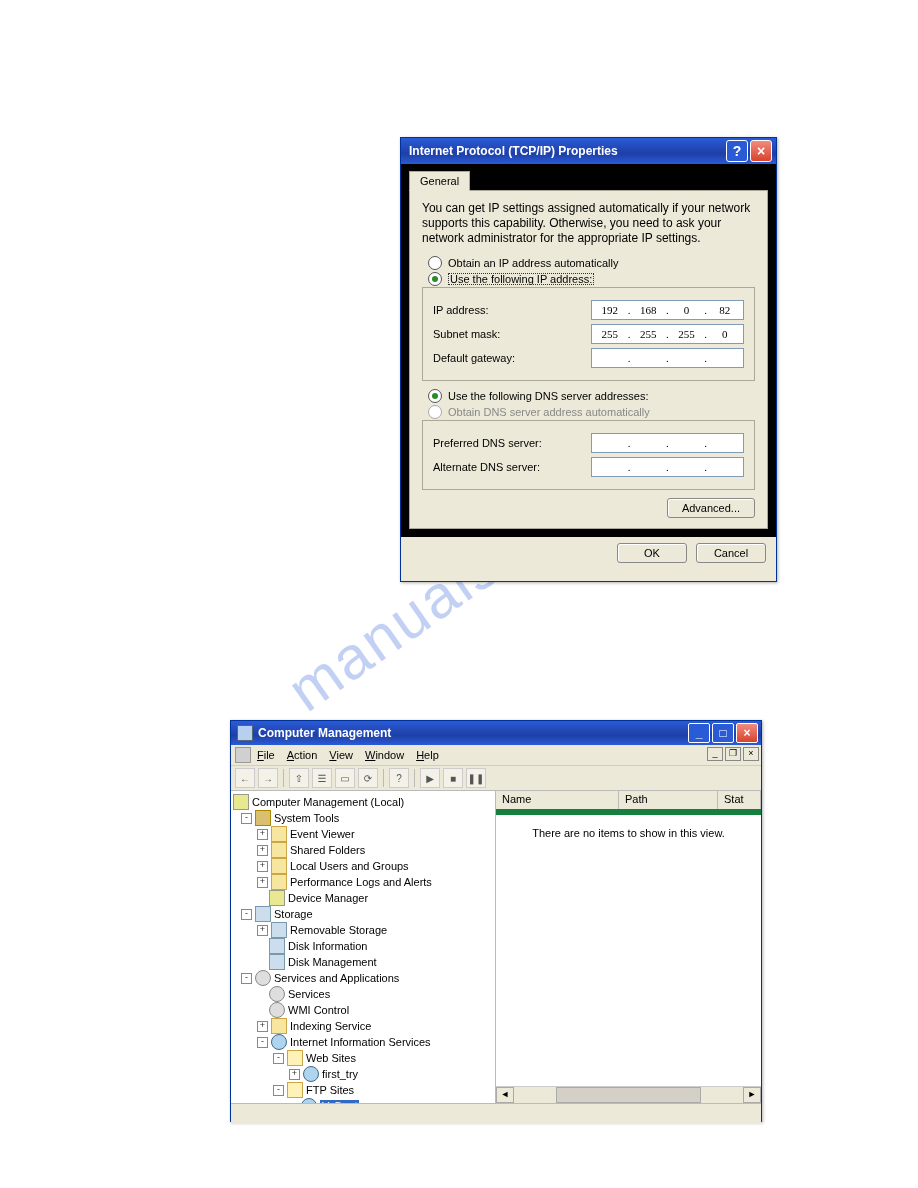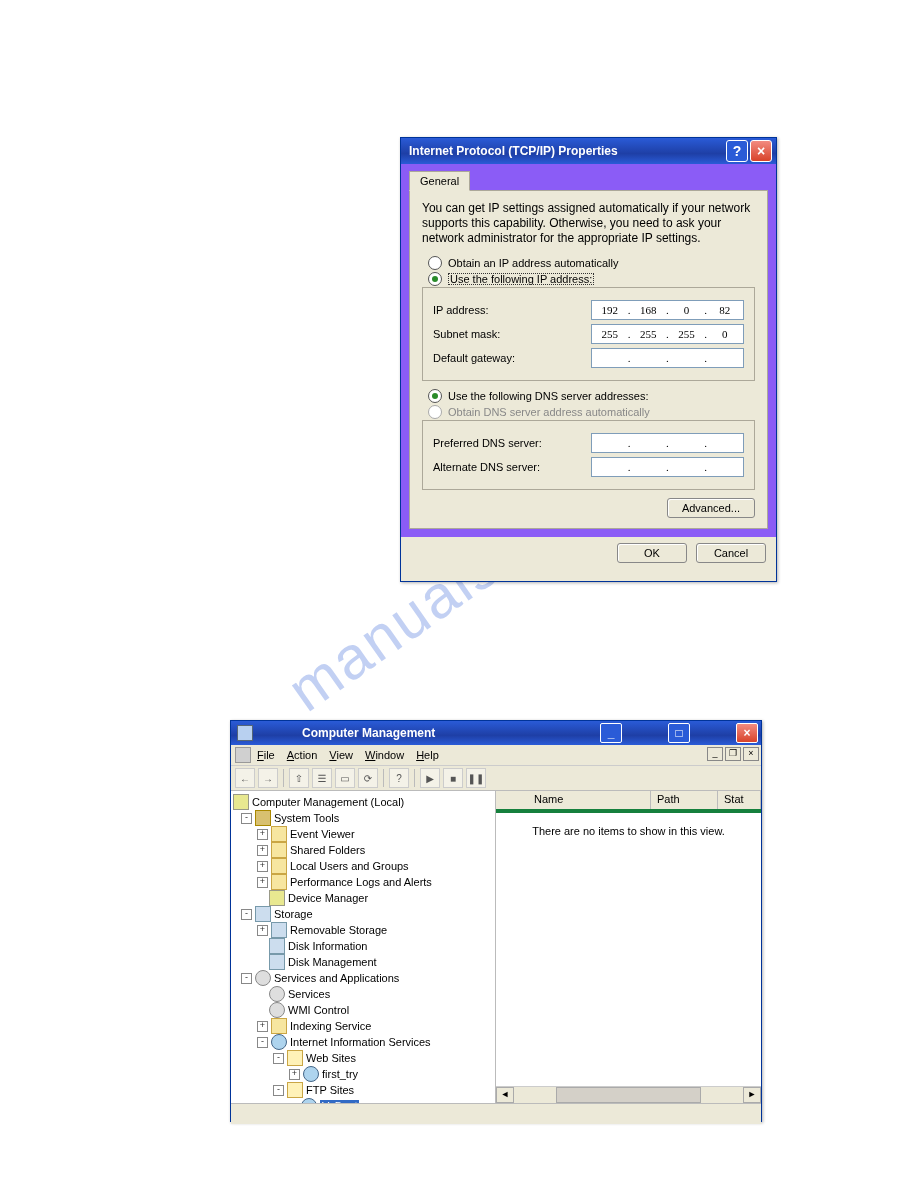--- a/index.html
+++ b/index.html
@@ -24,21 +24,21 @@
     letter-spacing: 2px;
   }
 
   
   .dlg1 {
     position: absolute;
     top: 137px;
     left: 400px;
     width: 375px;
     border: 1px solid #003399;
-    background: #8b5cf6;
+    background: #000000;
     box-shadow: 1px 1px 3px rgba(0,0,0,.3);
   }
   .titlebar1 {
     background: linear-gradient(to bottom,#2a5bd7,#1e3fa6 60%,#2a5bd7);
     color: #fff;
     height: 26px;
     display: flex;
     align-items: center;
     padding: 0 4px 0 8px;
     font-size: 12px;
@@ -124,21 +124,21 @@
     top:720px; left:230px;
     width:530px; height:400px;
     border:1px solid #003399;
     background:#ece9d8;
     box-shadow:1px 1px 3px rgba(0,0,0,.3);
   }
   .titlebar2 {
     background: linear-gradient(to bottom,#2a5bd7,#1e3fa6 60%,#2a5bd7);
     color:#fff; height:24px;
     display:flex;align-items:center;padding:0 3px 0 6px;
-    font-size:12px;font-weight:bold;gap:44px;
+    font-size:12px;font-weight:bold;
   }
   .titlebar2 .spacer{flex:1;}
   .tb2-btn { width:20px;height:18px;margin-left:2px;border:1px solid #fff;border-radius:2px;
     display:flex;align-items:center;justify-content:center;color:#fff;font-size:12px;font-weight:bold;}
   .tb2-min{background:#2a5bd7;} .tb2-max{background:#2a5bd7;} .tb2-close{background:linear-gradient(to bottom,#f28b80,#d8432a);}
   .tb2-icon{width:14px;height:14px;background:#b8d0f0;border:1px solid #567;margin-right:5px;}
 
   .menubar { background:#ece9d8; border-bottom:1px solid #ccc; height:20px;
     display:flex;align-items:center;padding:0 4px; font-size:11px; position:relative;}
   .menubar .micon{width:14px;height:14px;background:#d0d0d0;border:1px solid #999;margin-right:6px;}
@@ -161,21 +161,21 @@
   .i-tool{background:#d8c070;border:1px solid #a80;}
   .i-fold{background:#f7e6a0;border:1px solid #caa645;}
   .i-fopen{background:#fff2b8;border:1px solid #caa645;}
   .i-drv{background:#cde;border:1px solid #79a;}
   .i-gear{background:#dedede;border:1px solid #888;border-radius:50%;}
   .i-globe{background:#aed4ee;border:1px solid #468;border-radius:50%;}
   .t-sel { background:#316ac5;color:#fff;padding:0 2px;}
   .ind { display:inline-block; }
 
   .listpane { flex:1; display:flex; flex-direction:column; background:#fff;}
-  .listhdr { display:flex; background:#ece9d8; border-bottom:4px solid #15803d; height:18px;padding-left:32px;}
+  .listhdr { display:flex; background:#ece9d8; border-bottom:6px solid #15803d; height:18px;}
   .listhdr div { border-right:1px solid #bbb; padding:2px 6px; font-size:11px;}
   .listempty { flex:1; text-align:center; padding-top:12px; font-size:11px; color:#000;}
   .hscroll { height:16px; background:#ece9d8; border-top:1px solid #ccc; position:relative;}
   .hscroll .ar{width:16px;height:14px;border:1px solid #aaa;background:#ece9d8;position:absolute;top:0;font-size:9px;text-align:center;line-height:12px;}
   .hscroll .ar.l{left:0;} .hscroll .ar.r{right:0;}
   .hscroll .thumb{position:absolute;left:60px;right:60px;top:0;height:14px;background:#d4d0c8;border:1px solid #aaa;}
 
   .statusbar { height:20px; background:#ece9d8; border-top:1px solid #bbb;}
 </style>
 </head>

